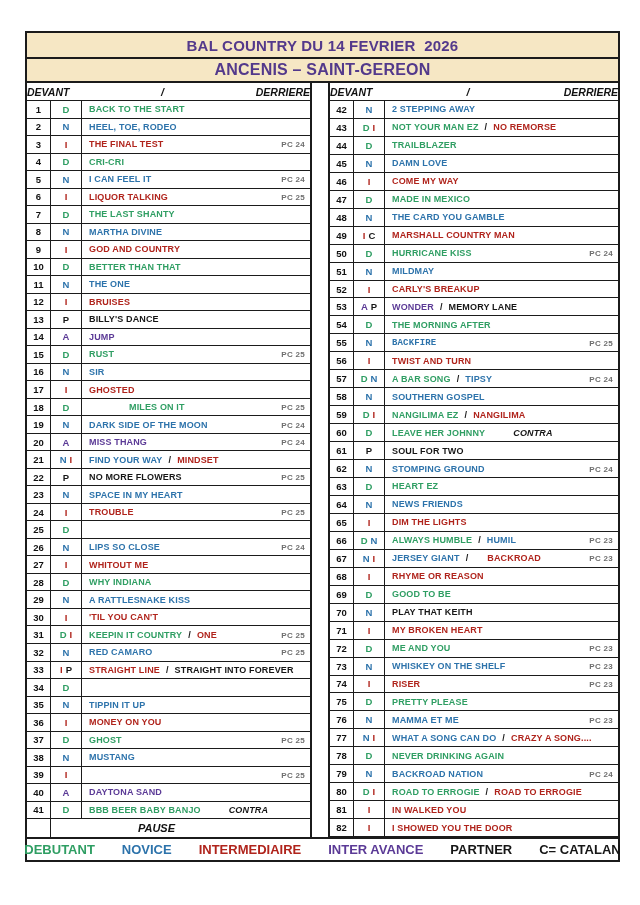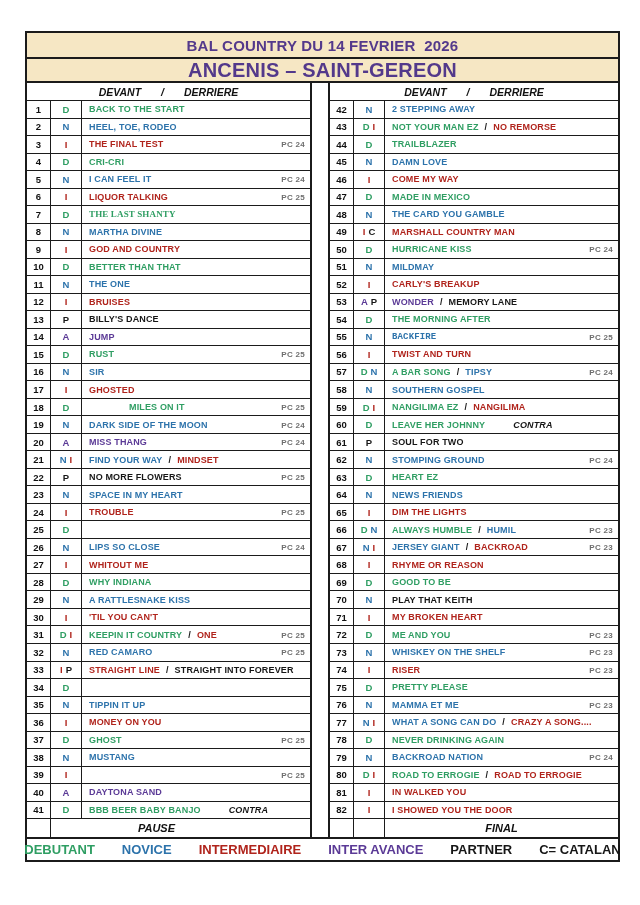--- a/index.html
+++ b/index.html
@@ -12,29 +12,29 @@
     position:absolute;left:25px;top:31px;width:595px;height:831px;
     border:2px solid #1b1b1b;box-sizing:border-box;
     display:flex;flex-direction:column;background:#ffffff;
   }
   .band{
     background:#f6e7c4;border-bottom:2px solid #1b1b1b;
     display:flex;align-items:center;justify-content:center;
     font-weight:bold;color:#53398b;flex:0 0 auto;
   }
   .band1{height:24px;font-size:15px;letter-spacing:0.2px;}
-  .band2{height:22px;font-size:20px;letter-spacing:0.2px;}
+  .band2{height:22px;font-size:16px;letter-spacing:0.2px;}
   .band span{white-space:pre;}
   .main{flex:1 1 auto;display:flex;min-height:0;}
   .half{display:flex;flex-direction:column;box-sizing:border-box;min-height:0;}
   .half.left{width:285px;border-right:2px solid #1b1b1b;}
   .half.right{width:290px;border-left:2px solid #1b1b1b;}
   .gap{flex:1 1 auto;background:#ffffff;}
   .col-header{
-    flex:0 0 18px;display:flex;align-items:center;justify-content:center;gap:20px;
+    flex:0 0 18px;display:flex;align-items:center;justify-content:space-between;gap:20px;
     font-style:italic;font-weight:bold;font-size:10.5px;color:#111111;
     border-bottom:1.5px solid #1b1b1b;box-sizing:border-box;
   }
   .rows{flex:1 1 auto;display:flex;flex-direction:column;min-height:0;}
   .row{flex:1 1 0;display:flex;border-bottom:1.5px solid #1b1b1b;min-height:0;}
   .cell{display:flex;align-items:center;box-sizing:border-box;}
   .cell.num{
     width:24px;flex:0 0 24px;justify-content:center;
     font-weight:bold;font-size:9.5px;color:#111111;
     border-right:1.5px solid #1b1b1b;
@@ -144,21 +144,21 @@
               <span style="color: rgb(176, 36, 28);">LIQUOR TALKING</span>
               <span class="pc" style="color: rgb(110, 110, 110);">PC 25</span>
             </div>
           </div>
           <div class="row">
             <div class="cell num">7</div>
             <div class="cell code">
               <span style="color: rgb(47, 158, 99);">D</span>
             </div>
             <div class="cell title">
-              <span style="color: rgb(47, 158, 99); font-family: Liberation Serif, serif;">THE LAST SHANTY</span>
+              <span style="color: rgb(47, 158, 99);">THE LAST SHANTY</span>
             </div>
           </div>
           <div class="row">
             <div class="cell num">8</div>
             <div class="cell code">
               <span style="color: rgb(45, 115, 171);">N</span>
             </div>
             <div class="cell title">
               <span style="color: rgb(45, 115, 171);">MARTHA DIVINE</span>
             </div>
@@ -740,21 +740,21 @@
           </div>
           <div class="row">
             <div class="cell num">67</div>
             <div class="cell code">
               <span style="color: rgb(45, 115, 171);">N</span>
               <span style="color: rgb(176, 36, 28);">I</span>
             </div>
             <div class="cell title">
               <span style="color: rgb(45, 115, 171);">JERSEY GIANT</span>
               <span class="sep" style="color: rgb(22, 22, 22);">/</span>
-              <span style="color: rgb(176, 36, 28);">BACKROAD</span>
+              <span style="color: rgb(176, 36, 28); margin-left: 13px;">BACKROAD</span>
               <span class="pc" style="color: rgb(110, 110, 110);">PC 23</span>
             </div>
           </div>
           <div class="row">
             <div class="cell num">68</div>
             <div class="cell code">
               <span style="color: rgb(176, 36, 28);">I</span>
             </div>
             <div class="cell title">
               <span style="color: rgb(176, 36, 28);">RHYME OR REASON</span>
@@ -891,25 +891,20 @@
           <div class="row">
             <div class="cell num">82</div>
             <div class="cell code">
               <span style="color: rgb(176, 36, 28);">I</span>
             </div>
             <div class="cell title">
               <span style="color: rgb(176, 36, 28);">I SHOWED YOU THE DOOR</span>
             </div>
           </div>
         </div>
-      <div class="footer-row">
-        <div class="fnum"></div>
-        <div class="fcode"></div>
-        <div class="merged">FINAL</div>
-      </div>
     </div>
 
   </div>
 
   <div class="legend" id="legend">
       <span style="color: rgb(47, 158, 99);">DEBUTANT</span>
       <span style="color: rgb(45, 115, 171);">NOVICE</span>
       <span style="color: rgb(176, 36, 28);">INTERMEDIAIRE</span>
       <span style="color: rgb(91, 58, 150);">INTER AVANCE</span>
       <span style="color: rgb(22, 22, 22);">PARTNER</span>

